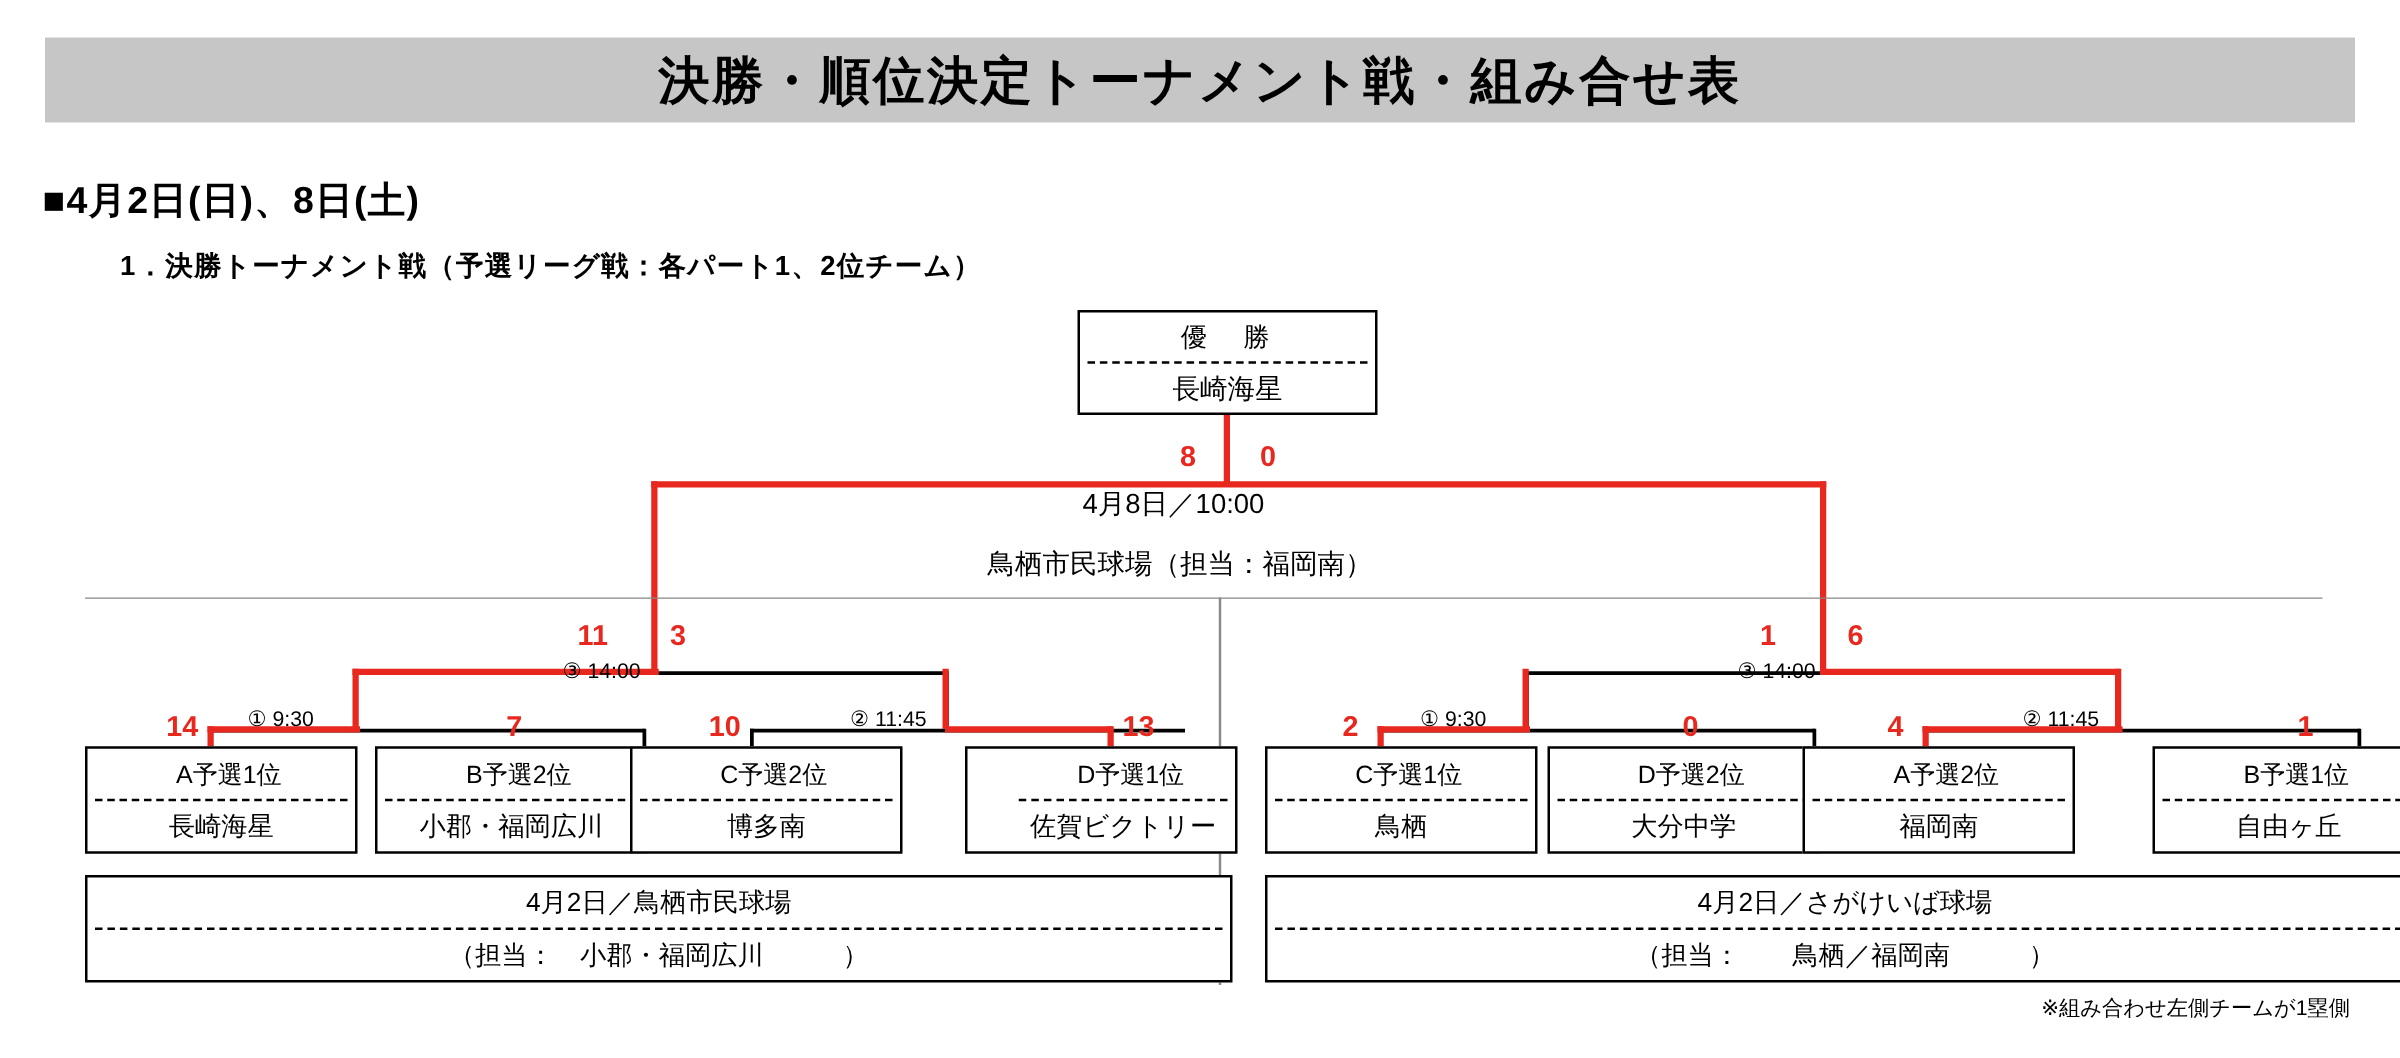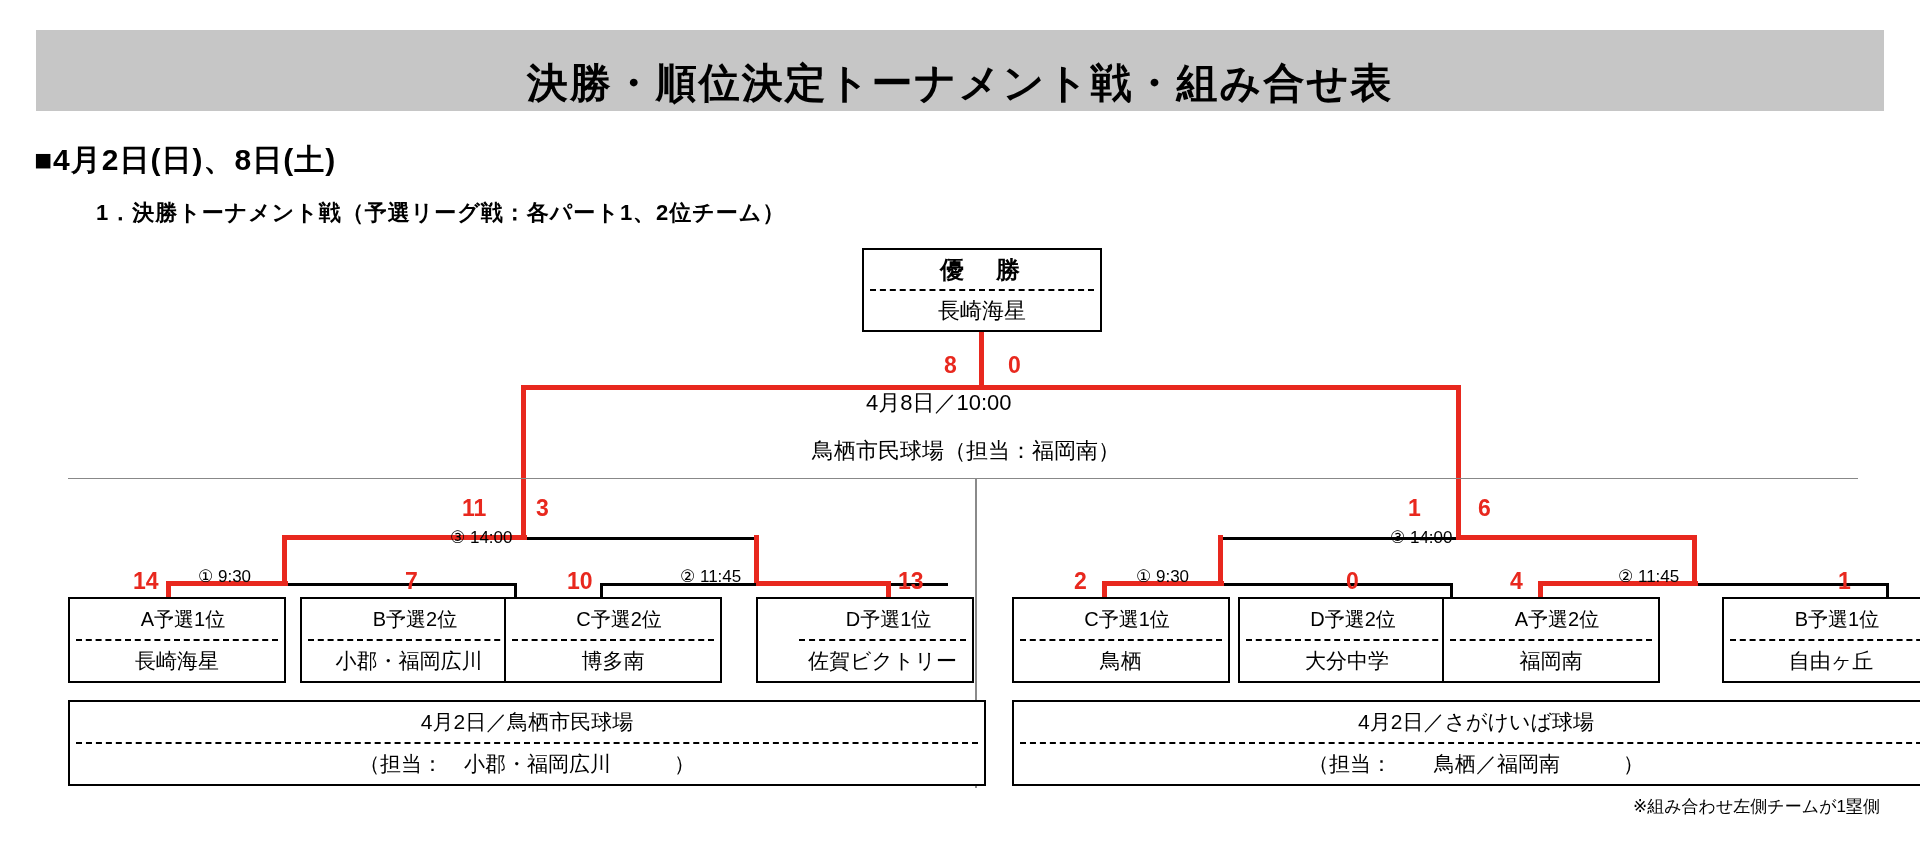--- a/index.html
+++ b/index.html
@@ -6,23 +6,23 @@
   body{
     width:1920px;height:846px;
     background:#ffffff;
     font-family:"Liberation Sans","DejaVu Sans",sans-serif;
     color:#000;
     position:relative;
     overflow:hidden;
   }
   
   .title-bar{
-    position:absolute;left:36px;top:30px;width:1848px;height:81px;
+    position:absolute;left:36px;top:30px;width:1848px;height:68px;
     background:#c6c6c6;
-    display:flex;align-items:flex-end;justify-content:center;
+    display:flex;align-items:center;justify-content:center;
   }
   .title-bar .title-text{
     font-size:41px;font-weight:bold;letter-spacing:2px;
   }
   
   .head-line1{
     position:absolute;left:34px;top:140px;font-size:30px;font-weight:bold;letter-spacing:1px;
   }
   .head-line2{
     position:absolute;left:96px;top:198px;font-size:22px;font-weight:bold;letter-spacing:1px;
@@ -37,21 +37,21 @@
   .box .top,.box .bottom{
     flex:1;display:flex;align-items:center;justify-content:center;
     font-size:21px;white-space:nowrap;
   }
   .box .sep{
     height:0;border-top:2px dashed #000;margin:0 6px;
   }
 
   
   #champion-box{left:862px;top:248px;width:240px;height:84px;}
-  #champion-box .top{font-size:24px;letter-spacing:4px;font-weight:bold;}
+  #champion-box .top{font-size:21px;letter-spacing:4px;}
   #champion-box .bottom{font-size:22px;}
 
   
   .team-box{width:218px;height:86px;top:597px;}
   .team-box .top{font-size:20px;margin-left:12px;}
   .team-box .bottom{font-size:21px;}
 
   
   .venue-box{height:86px;top:700px;}
   .venue-box .top,.venue-box .bottom{font-size:21px;}
@@ -91,21 +91,21 @@
 <div class="red" style="left:521px;top:385px;width:940px;height:5px;"></div>
 
 <div class="red" style="left:521px;top:385px;width:5px;height:152px;"></div>
 
 <div class="red" style="left:1456px;top:385px;width:5px;height:152px;"></div>
 
 <div class="score" style="left:944px;top:352px;">8</div>
 <div class="score" style="left:1008px;top:352px;">0</div>
 
 <div class="final-info" style="left:866px;top:388px;">4月8日／10:00</div>
-<div class="final-info" style="left:790px;top:436px;margin-left:22px;">鳥栖市民球場（担当：福岡南）</div>
+<div class="final-info" style="left:790px;top:436px;">鳥栖市民球場（担当：福岡南）</div>
 
 <div class="hr-sep" style="left:68px;top:478px;width:1790px;"></div>
 
 <div class="v-sep" style="left:975px;top:478px;height:310px;"></div>
 
 <div class="ln" style="left:284px;top:537px;width:474px;height:3px;"></div>
 <div class="red" style="left:282px;top:535px;width:245px;height:5px;"></div>
 <div class="red" style="left:282px;top:535px;width:5px;height:48px;"></div>
 <div class="ln" style="left:756px;top:537px;width:3px;height:46px;"></div>
 <div class="red" style="left:754px;top:535px;width:5px;height:48px;"></div>
@@ -164,21 +164,21 @@
 <div class="box team-box" style="left:300px;">
   <div class="top">B予選2位</div>
   <div class="sep"></div>
   <div class="bottom">小郡・福岡広川</div>
 </div>
 <div class="box team-box" style="left:504px;">
   <div class="top">C予選2位</div>
   <div class="sep"></div>
   <div class="bottom">博多南</div>
 </div>
-<div class="box team-box" style="left:756px;padding-left:35px;">
+<div class="box team-box" style="left:772px;padding-left:35px;">
   <div class="top">D予選1位</div>
   <div class="sep"></div>
   <div class="bottom">佐賀ビクトリー</div>
 </div>
 
 <div class="box team-box" style="left:1012px;">
   <div class="top">C予選1位</div>
   <div class="sep"></div>
   <div class="bottom">鳥栖</div>
 </div>

